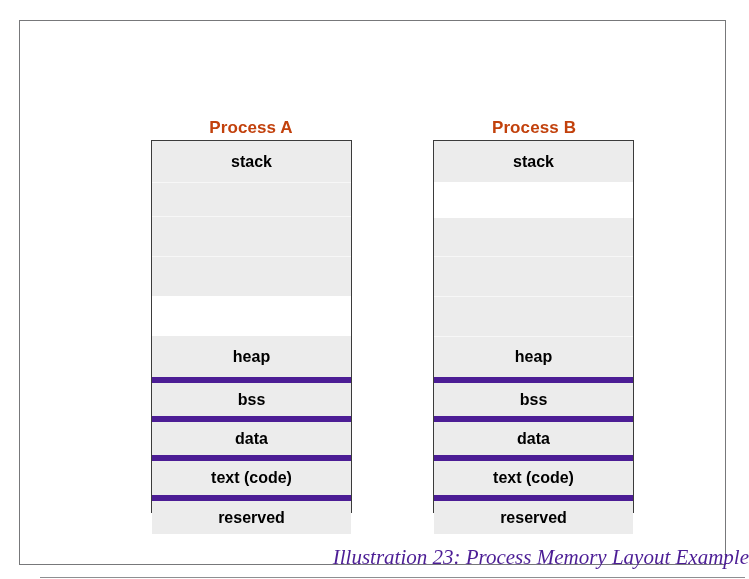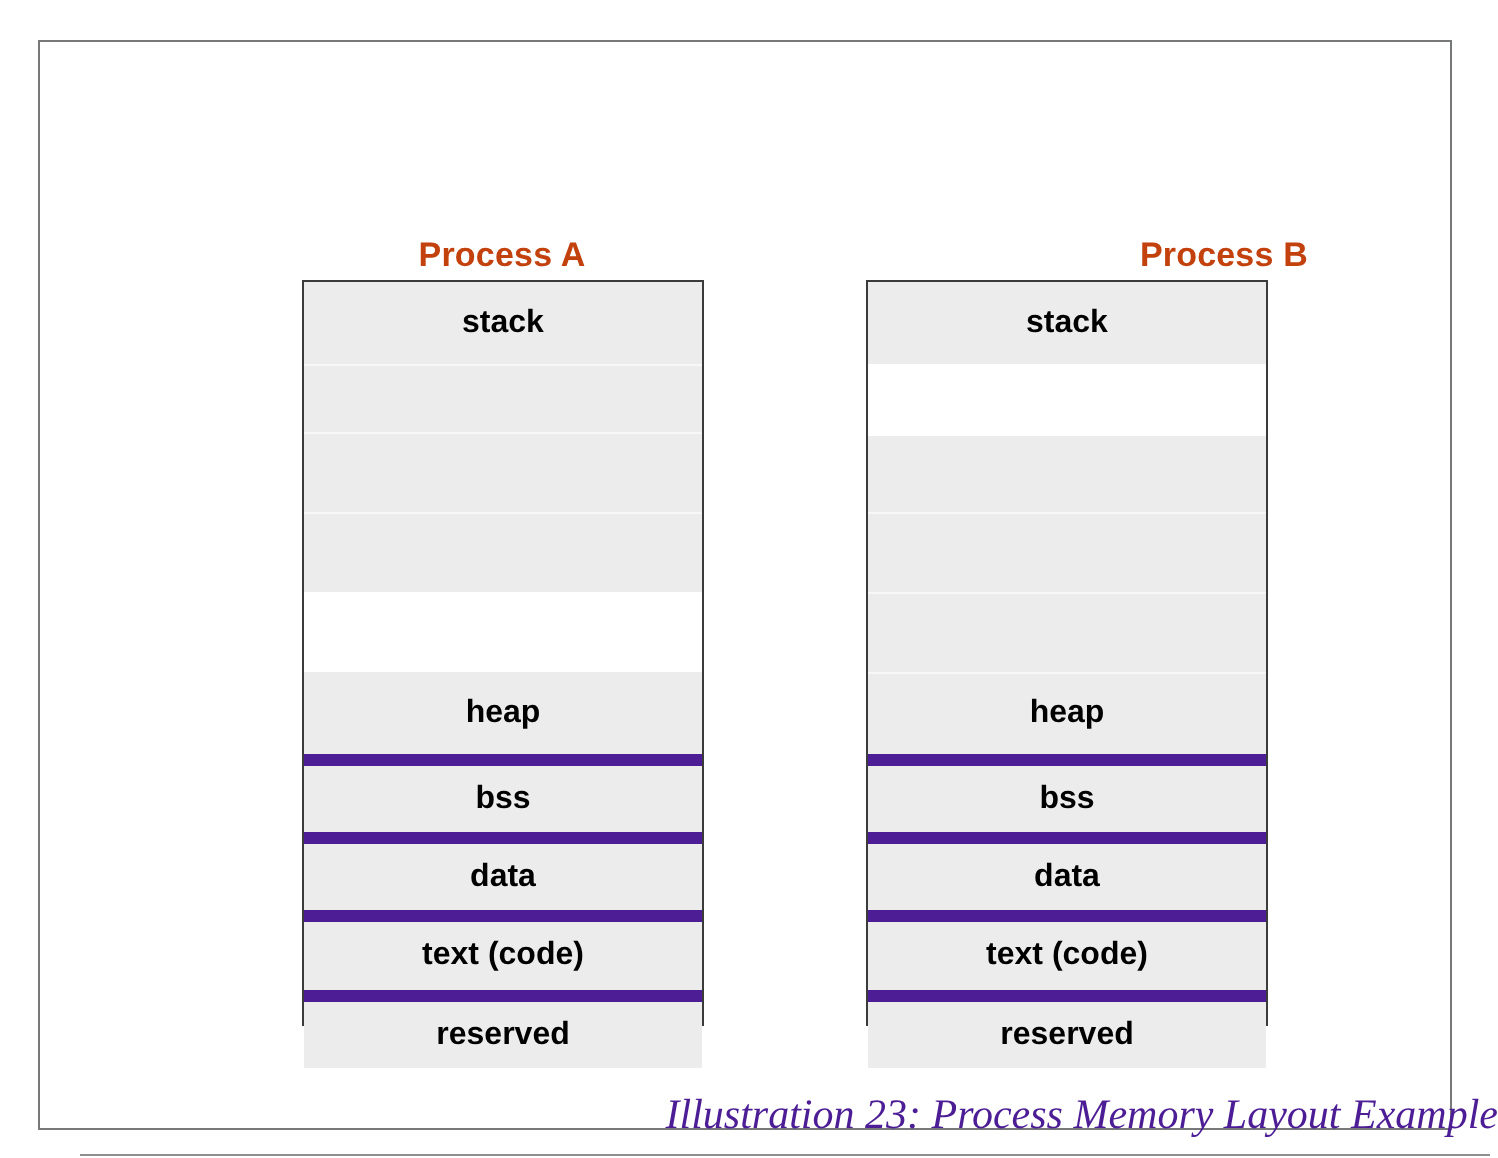--- a/index.html
+++ b/index.html
@@ -33,21 +33,21 @@
     top: 62px;
     width: 240px;
     text-align: center;
     font-size: 17px;
     font-weight: bold;
     color: #c2410c;
     letter-spacing: 0.1px;
     margin-top: 35px;
   }
   .col-header.a { left: 111px; }
-  .col-header.b { left: 394px; text-align: right; }
+  .col-header.b { left: 394px; }
 
   
   .mem-box {
     position: absolute;
     top: 119px;
     width: 201px;
     height: 373px;
     box-sizing: border-box;
     border: 1px solid #3b3b3b;
     background: #ef4444;

